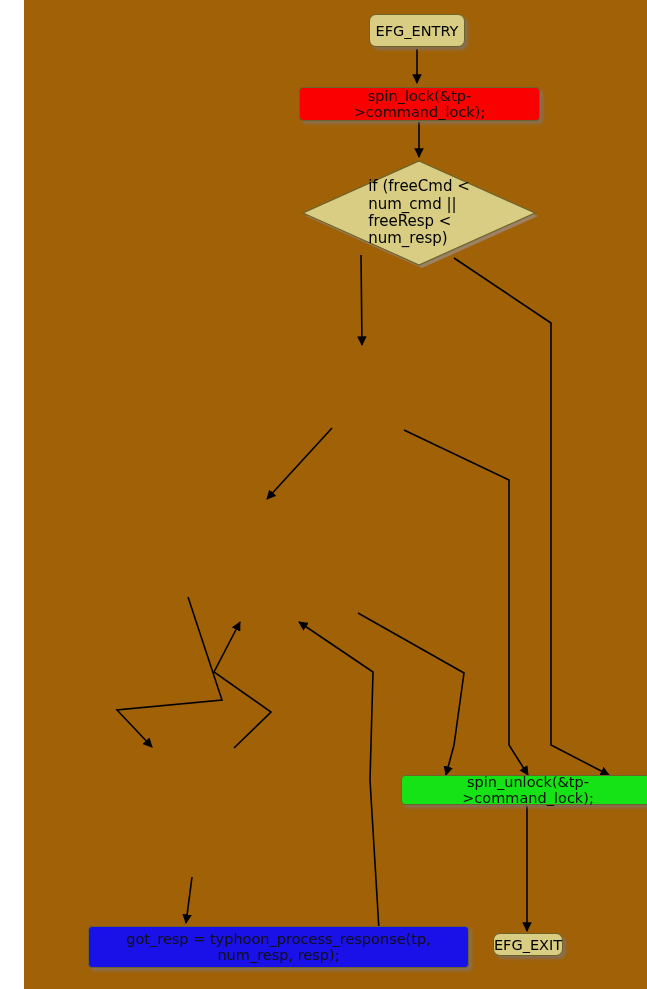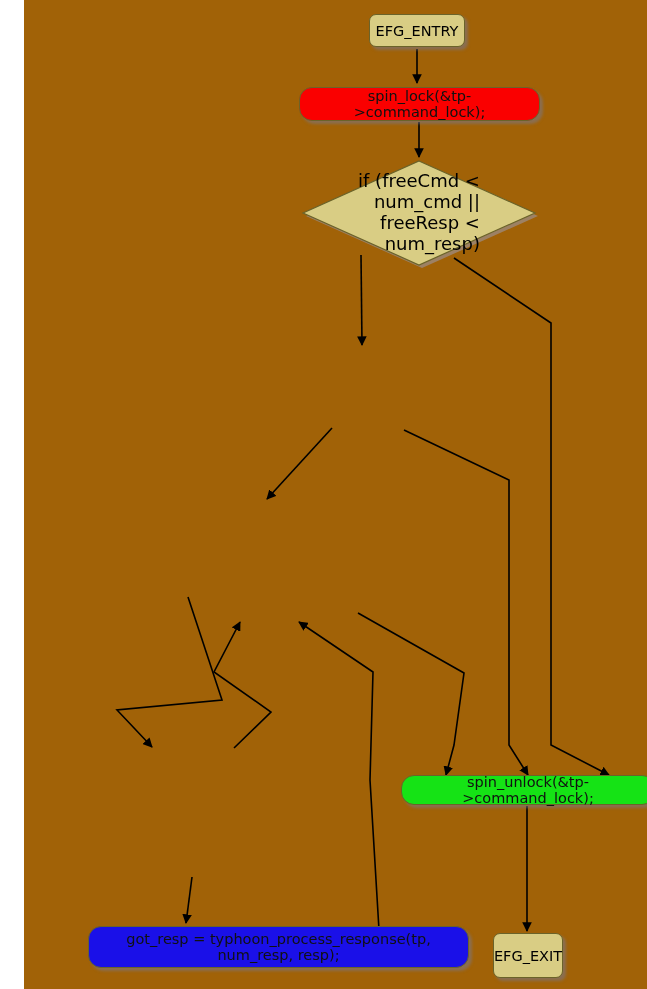--- a/index.html
+++ b/index.html
@@ -38,21 +38,21 @@
     box-shadow: 3px 3px 3px rgba(120,120,140,0.55);
     display: flex;
     align-items: center;
     justify-content: center;
     color: #000000;
     font-size: 14.5px;
     white-space: nowrap;
   }
   
   .proc {
-    border-radius: 13px;
+    border-radius: 4px;
     border: 1.3px solid #6b6329;
     box-shadow: 3px 3px 3px rgba(120,120,140,0.55);
     display: flex;
     align-items: center;
     justify-content: center;
     text-align: center;
     line-height: 1.12;
     font-size: 14.5px;
     padding: 7px 6px;
   }
@@ -69,22 +69,22 @@
     left: 0; top: 0;
     overflow: visible;
   }
   .diamond .dtext {
     position: absolute;
     left: 0; top: 0;
     width: 100%; height: 100%;
     display: flex;
     align-items: center;
     justify-content: center;
-    text-align: right;
-    font-size: 18px;
+    text-align: left;
+    font-size: 15px;
     line-height: 1.16;
     color: #000000;
     white-space: pre-line;
     pointer-events: none;
   }
 </style>
 </head>
 <body>
 
 <div id="canvas">
@@ -147,17 +147,17 @@
 
   <div class="node proc blue" style="left:64px; top:926px; width:381px; height:42px;">
     <span>got_resp = typhoon_process_response(tp, num_resp,
 resp);</span>
   </div>
 
   <div class="node proc green" style="left:377px; top:775px; width:254px; height:30px;">
     <span>spin_unlock(&amp;tp-&gt;command_lock);</span>
   </div>
 
-  <div class="node term" style="left:469px; top:933px; width:70px; height:45px;">
+  <div class="node term" style="left:469px; top:933px; width:70px; height:23px;">
     <span>EFG_EXIT</span>
   </div>
 
 </div>
 
 </body></html>

